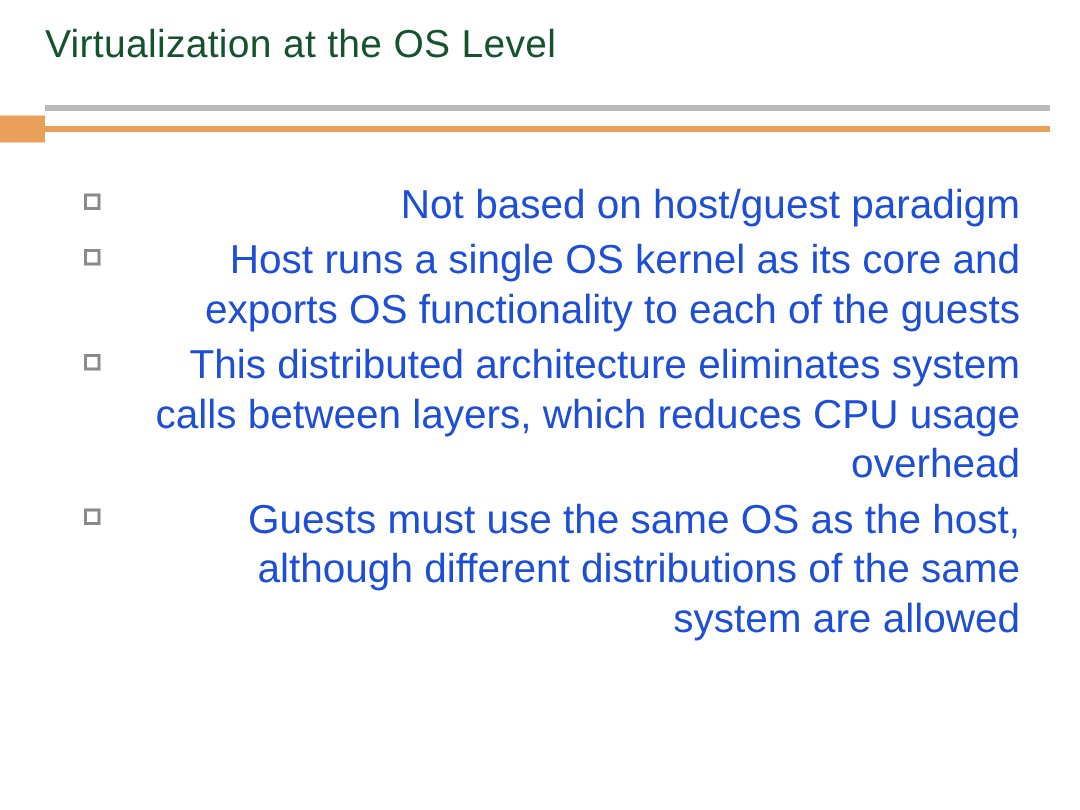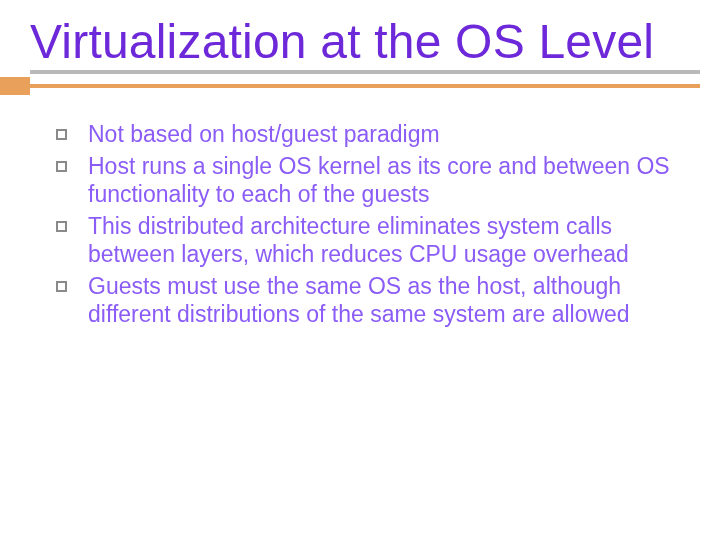--- a/index.html
+++ b/index.html
@@ -14,22 +14,22 @@
   .slide {
     position: relative;
     width: 720px;
     height: 540px;
     box-sizing: border-box;
   }
   .title {
     position: absolute;
     left: 30px;
     top: 14px;
-    font-size: 48px;
-    color: #6d28d9;
+    font-size: 26px;
+    color: #14532d;
     font-weight: 400;
     letter-spacing: 0.2px;
   }
   .rule-wrap {
     position: absolute;
     left: 0;
     top: 70px;
     width: 720px;
   }
   .rule-gray {
@@ -60,25 +60,26 @@
     right: 40px;
     top: 120px;
   }
   ul.bullets {
     list-style: none;
     margin: 0;
     padding: 0;
   }
   ul.bullets > li {
     position: relative;
-    font-size: 23px;
+    font-size: 27px;
     line-height: 1.22;
-    color: #8b5cf6;
+    color: #1d4ed8;
     padding-left: 38px;
     margin-bottom: 4px;
+    text-align: right;
   }
   ul.bullets > li::before {
     content: "";
     position: absolute;
     left: 6px;
     top: 9px;
     width: 11px;
     height: 11px;
     border: 2px solid #8a8a8a;
     box-sizing: border-box;
@@ -96,19 +97,19 @@
     <div class="rule-gray"></div>
     <div class="rule-orange-row">
       <div class="rule-orange-box"></div>
       <div class="rule-orange-line"></div>
     </div>
   </div>
 
   <div class="content">
     <ul class="bullets">
       <li><span>Not based on host/guest paradigm</span></li>
-      <li><span>Host runs a single OS kernel as its core and between OS functionality to each of the guests</span></li>
+      <li><span>Host runs a single OS kernel as its core and exports OS functionality to each of the guests</span></li>
       <li><span>This distributed architecture eliminates system calls between layers, which reduces CPU usage overhead</span></li>
       <li><span>Guests must use the same OS as the host, although different distributions of the same system are allowed</span></li>
     </ul>
   </div>
 
 </div>
 
 </body></html>

